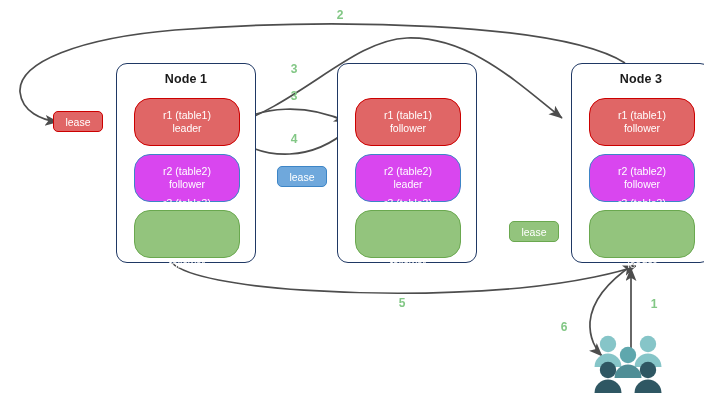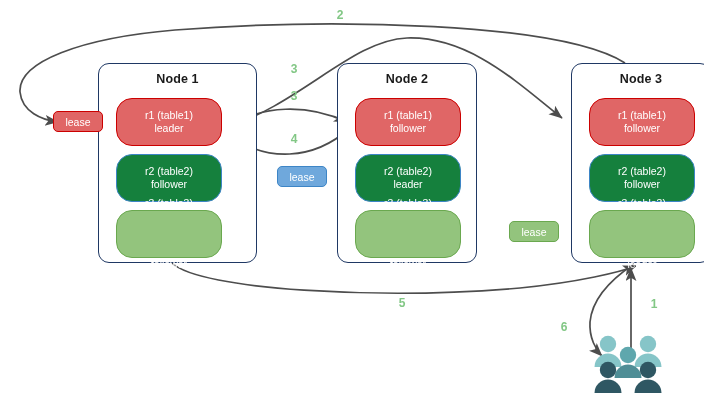--- a/index.html
+++ b/index.html
@@ -53,21 +53,21 @@
     display: flex;
     flex-direction: column;
     align-items: center;
     justify-content: center;
     color: #ffffff;
     font-size: 10.5px;
     line-height: 13px;
     text-align: center;
   }
   .rep-red   { background: #e06666; border: 1.4px solid #cc0000; }
-  .rep-blue  { background: #15803d; border: 1.4px solid #3d85c6; }
+  .rep-blue  { background: #d946ef; border: 1.4px solid #3d85c6; }
   .rep-green { background: #93c47d; border: 1.4px solid #6aa84f; gap: 48px; }
   .rep-line { display: block; }
 
   .lease {
     position: absolute;
     border-radius: 5px;
     box-sizing: border-box;
     display: flex;
     align-items: center;
     justify-content: center;
@@ -111,38 +111,37 @@
 
     <path d="M 350,128 C 312,162 266,160 234,138" fill="none" stroke="#4d4d4d" stroke-width="1.7" marker-end="url(#ah)"></path>
 
     <path d="M 172,263 C 200,290 380,300 520,288 C 580,282 620,272 636,266" fill="none" stroke="#4d4d4d" stroke-width="1.7" marker-end="url(#ah)"></path>
 
     <path d="M 631,348 L 631,268" fill="none" stroke="#4d4d4d" stroke-width="1.7" marker-end="url(#ah)"></path>
 
     <path d="M 634,264 C 610,280 592,300 590,322 C 589,338 596,350 602,356" fill="none" stroke="#4d4d4d" stroke-width="1.7" marker-end="url(#ah)"></path>
   </svg>
 
-  <div class="node-box" style="left:98px; top:63px; width:159px; height:200px;padding-left:28px;">
+  <div class="node-box" style="left:116px; top:63px; width:140px; height:200px;padding-left:28px;">
     <div class="node-title">Node 1</div>
     <div class="replica rep-red" style="top:34px;">
       <span class="rep-line">r1 (table1)</span>
       <span class="rep-line">leader</span>
     </div>
     <div class="replica rep-blue" style="top:90px;">
       <span class="rep-line">r2 (table2)</span>
       <span class="rep-line">follower</span>
     </div>
     <div class="replica rep-green" style="top:146px;">
       <span class="rep-line">r3 (table3)</span>
       <span class="rep-line">follower</span>
     </div>
   </div>
 
   <div class="node-box" style="left:337px; top:63px; width:140px; height:200px;">
-    <div class="node-title">Node 2</div>
     <div class="replica rep-red" style="top:34px;">
       <span class="rep-line">r1 (table1)</span>
       <span class="rep-line">follower</span>
     </div>
     <div class="replica rep-blue" style="top:90px;">
       <span class="rep-line">r2 (table2)</span>
       <span class="rep-line">leader</span>
     </div>
     <div class="replica rep-green" style="top:146px;">
       <span class="rep-line">r3 (table3)</span>

